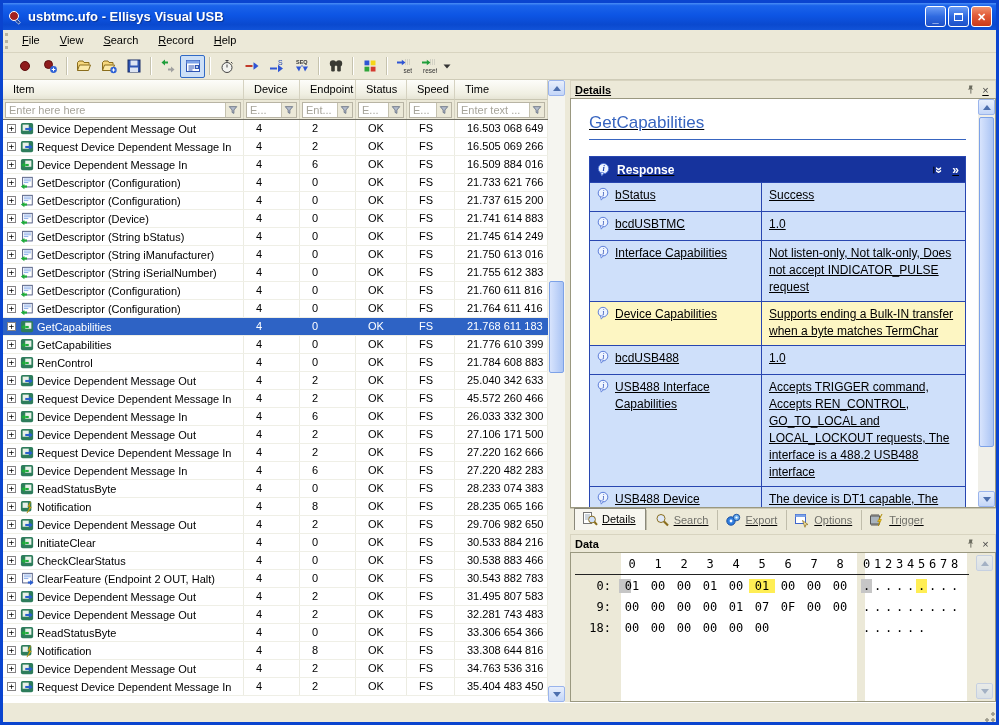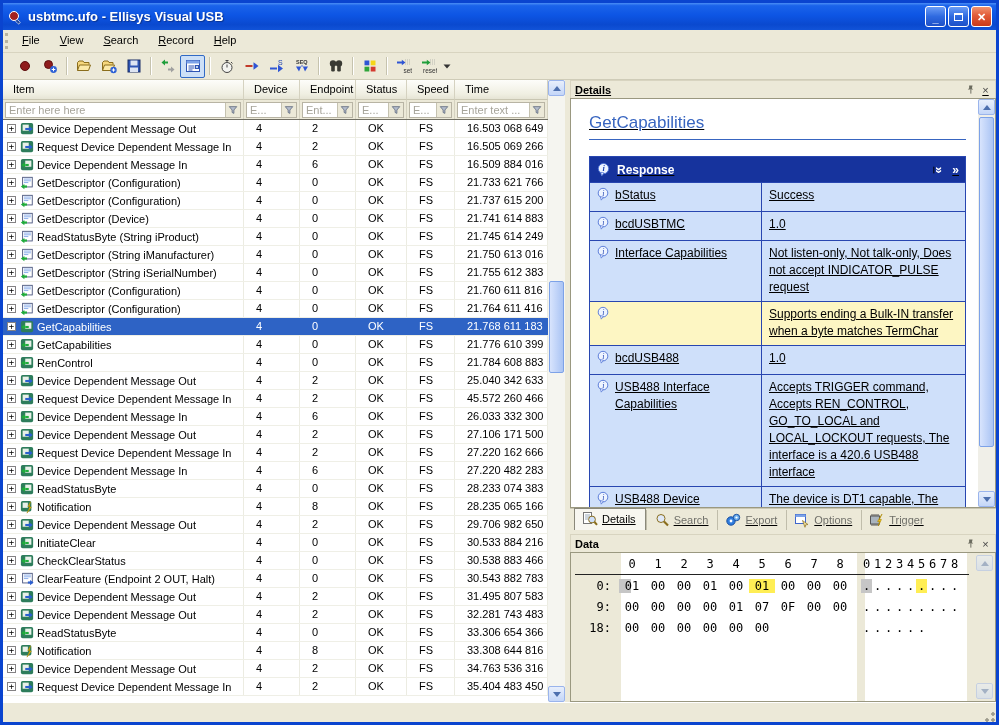--- a/index.html
+++ b/index.html
@@ -525,21 +525,21 @@
                   <span class="gicon">
                     <span class="icon">
                       <svg width="14" height="14" viewBox="0 0 16 16" xmlns="http://www.w3.org/2000/svg">
                         <rect x="3" y="1.5" width="11" height="11" fill="#fff" stroke="#44507a"></rect>
                         <path d="M4.5 3.5h8M4.5 5.5h8M4.5 7.5h5" stroke="#7da3e8"></path>
                         <path d="M8 12h-4" stroke="#1fae3a" stroke-width="2.4"></path>
                         <path d="M1 12l4-3v6z" fill="#1fae3a"></path>
                       </svg>
                     </span>
                   </span>
-                  <span>ReadStatusByte (String iProduct)</span>
+                  <span>GetDescriptor (String bStatus)</span>
                 </div>
                 <div class="cell">4</div>
                 <div class="cell">0</div>
                 <div class="cell">OK</div>
                 <div class="cell">FS</div>
                 <div class="cell">21.745 614 249</div>
               </div>
               <div class="grow">
                 <div class="cell item">
                   <span class="plusbox">+</span>
@@ -1152,20 +1152,21 @@
                   </div>
                   <div class="drow yellow">
                     <div class="dlabel">
                       <span><span class="icon">
                           <svg width="14" height="14" viewBox="0 0 16 16" xmlns="http://www.w3.org/2000/svg">
                             <circle cx="8" cy="7" r="5.5" fill="#eef4ff" stroke="#4a6fd4"></circle>
                             <path d="M5 11l1 4 2.5-3.4z" fill="#eef4ff" stroke="#4a6fd4" stroke-width=".8"></path>
                             <text x="7" y="10" font-size="9" font-style="italic" font-family="serif" fill="#1a3fb0">i</text>
                           </svg>
                         </span></span>
+                      <span>Device Capabilities</span>
                     </div>
                     <div class="dvalue">Supports ending a Bulk-IN transfer when a byte matches TermChar</div>
                   </div>
                   <div class="drow">
                     <div class="dlabel">
                       <span><span class="icon">
                           <svg width="14" height="14" viewBox="0 0 16 16" xmlns="http://www.w3.org/2000/svg">
                             <circle cx="8" cy="7" r="5.5" fill="#eef4ff" stroke="#4a6fd4"></circle>
                             <path d="M5 11l1 4 2.5-3.4z" fill="#eef4ff" stroke="#4a6fd4" stroke-width=".8"></path>
                             <text x="7" y="10" font-size="9" font-style="italic" font-family="serif" fill="#1a3fb0">i</text>
@@ -1179,21 +1180,21 @@
                     <div class="dlabel">
                       <span><span class="icon">
                           <svg width="14" height="14" viewBox="0 0 16 16" xmlns="http://www.w3.org/2000/svg">
                             <circle cx="8" cy="7" r="5.5" fill="#eef4ff" stroke="#4a6fd4"></circle>
                             <path d="M5 11l1 4 2.5-3.4z" fill="#eef4ff" stroke="#4a6fd4" stroke-width=".8"></path>
                             <text x="7" y="10" font-size="9" font-style="italic" font-family="serif" fill="#1a3fb0">i</text>
                           </svg>
                         </span></span>
                       <span>USB488 Interface Capabilities</span>
                     </div>
-                    <div class="dvalue">Accepts TRIGGER command, Accepts REN_CONTROL, GO_TO_LOCAL and LOCAL_LOCKOUT requests, The interface is a 420.6 USB488 interface</div>
+                    <div class="dvalue">Accepts TRIGGER command, Accepts REN_CONTROL, GO_TO_LOCAL and LOCAL_LOCKOUT requests, The interface is a 488.2 USB488 interface</div>
                   </div>
                   <div class="drow">
                     <div class="dlabel">
                       <span><span class="icon">
                           <svg width="14" height="14" viewBox="0 0 16 16" xmlns="http://www.w3.org/2000/svg">
                             <circle cx="8" cy="7" r="5.5" fill="#eef4ff" stroke="#4a6fd4"></circle>
                             <path d="M5 11l1 4 2.5-3.4z" fill="#eef4ff" stroke="#4a6fd4" stroke-width=".8"></path>
                             <text x="7" y="10" font-size="9" font-style="italic" font-family="serif" fill="#1a3fb0">i</text>
                           </svg>
                         </span></span>

